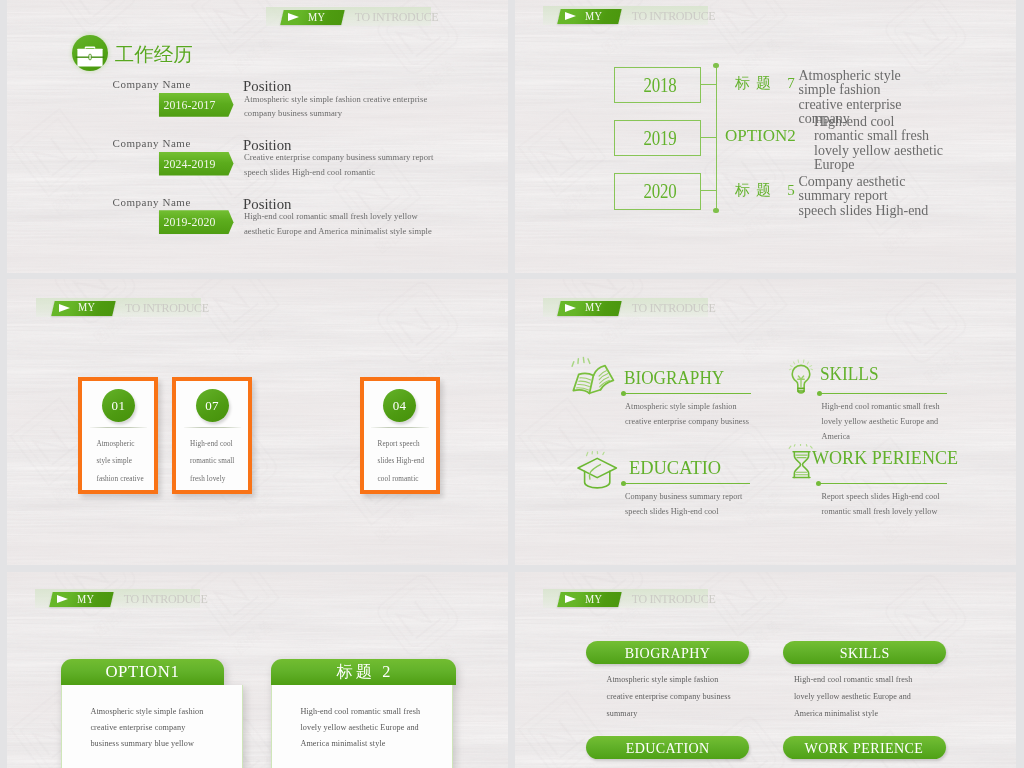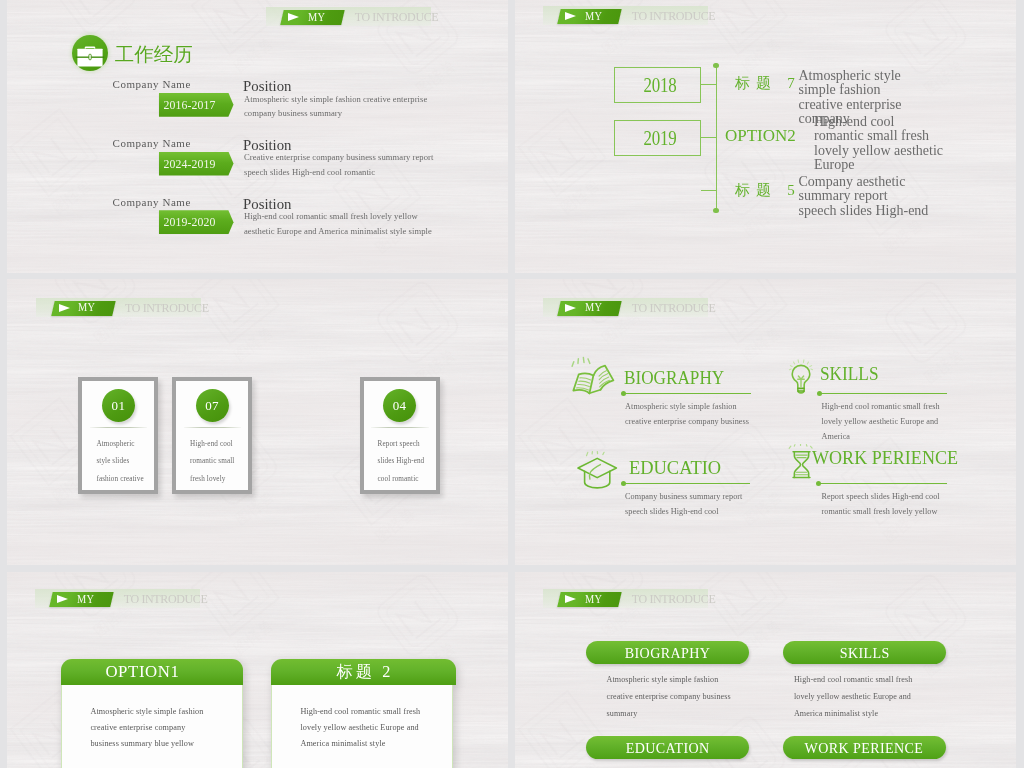--- a/index.html
+++ b/index.html
@@ -76,21 +76,21 @@
      font-size:20.4px;color:#63b22c;letter-spacing:-.2px;padding-left:6px;box-sizing:border-box;
      transform:scaleX(0.83);}
   .vline{position:absolute;left:200.5px;width:1.2px;background:#88c557;}
   .hline{position:absolute;left:186px;width:15px;height:1.2px;background:#88c557;}
   .vdot{position:absolute;left:198px;width:5.6px;height:5.6px;border-radius:50%;
      background:#7fc04a;}
   .t2h{position:absolute;color:#63b22c;white-space:nowrap;}
   .t2d{position:absolute;font-size:14px;color:#6b6b6b;line-height:14.4px;width:122px;}
 
   
-  .card{position:absolute;top:97.8px;width:80px;height:117px;border:4px solid #a3a3a3;
+  .card{position:absolute;top:97.8px;width:80px;height:117px;border:4px solid #f97316;
      background:#fdfdfd;box-sizing:border-box;
      box-shadow:3px 4px 5px rgba(0,0,0,.14);}
   .card .num{position:absolute;left:50%;top:8px;margin-left:-16.6px;width:33.2px;height:33.2px;
      border-radius:50%;background:linear-gradient(150deg,#64b229 0%,#4e9b12 60%,#45900a 100%);
      color:#fff;font-size:13px;line-height:33.6px;text-align:center;letter-spacing:.3px;
      box-shadow:1.5px 2.5px 3px rgba(0,0,0,.16);}
   .card .rule{position:absolute;left:7.5px;top:46.5px;width:57.5px;height:1px;
      background:linear-gradient(to right,rgba(175,185,165,.1),#c3ccb8 30%,#c3ccb8 70%,rgba(175,185,165,.1));}
   .card .ct{position:absolute;left:14px;top:55px;width:50px;font-size:7.2px;color:#6b6b6b;
      line-height:17.5px;letter-spacing:.1px;}
@@ -244,20 +244,23 @@
     <div class="t2h" style="left:219.9px;top:84px;font-size:15px;letter-spacing:6.2px">标题 7</div>
     <div class="t2d" style="left:283.5px;top:79px">Atmospheric style simple fashion creative enterprise company</div>
 
     <div class="yrbox" style="top:129.5px">
         <span>2019</span>
       </div>
     <div class="hline" style="top:146.5px"></div>
     <div class="t2h" style="left:210px;top:136px;font-size:17px">OPTION2</div>
     <div class="t2d" style="left:299px;top:125px;width:133px">High-end cool romantic small fresh lovely yellow aesthetic Europe</div>
 
+    <div class="yrbox" style="top:183px">
+        <span>2020</span>
+      </div>
     <div class="hline" style="top:200px"></div>
     <div class="t2h" style="left:219.9px;top:190.5px;font-size:15px;letter-spacing:6.2px">标题 5</div>
     <div class="t2d" style="left:283.5px;top:185px;width:130px">Company aesthetic summary report speech slides High-end</div>
   </div>
 
   <div class="slide s3">
     <div class="wood">
       <div class="g g1"></div>
         <div class="g g2"></div>
         <div class="g wm"></div>
@@ -269,21 +272,21 @@
       <div class="bg"></div>
       <div class="tag"></div>
       <div class="play"></div>
       <div class="my">MY</div>
       <div class="sub">TO INTRODUCE</div>
     </div>
 
     <div class="card" style="left:71.4px">
       <div class="num">01</div>
       <div class="rule"></div>
-      <div class="ct">Atmospheric style slides fashion creative</div>
+      <div class="ct">Atmospheric style simple fashion creative</div>
     </div>
     <div class="card" style="left:165.1px">
       <div class="num">07</div>
       <div class="rule"></div>
       <div class="ct">High-end cool romantic small fresh lovely</div>
     </div>
     <div class="card" style="left:352.5px">
       <div class="num">04</div>
       <div class="rule"></div>
       <div class="ct">Report speech slides High-end cool romantic</div>
@@ -440,21 +443,21 @@
     </div>
     <div class="banner" style="left:28.1px;top:17px">
       <div class="bg"></div>
       <div class="tag"></div>
       <div class="play"></div>
       <div class="my">MY</div>
       <div class="sub">TO INTRODUCE</div>
     </div>
 
     <div class="pill" style="left:53.7px">
-      <div class="hd" style="padding-right:19px;width:163.5px;font-size:16.8px">OPTION1</div>
+      <div class="hd" style="width:163.5px;font-size:16.8px">OPTION1</div>
       <div class="bd">
           <p>Atmospheric style simple fashion creative enterprise company business summary  blue yellow</p>
         </div>
     </div>
     <div class="pill" style="left:263.7px">
       <div class="hd" style="font-size:16.3px;letter-spacing:3px;padding-left:3px">标题 2</div>
       <div class="bd">
           <p>High-end cool romantic small fresh lovely yellow aesthetic Europe and America minimalist style</p>
         </div>
     </div>

